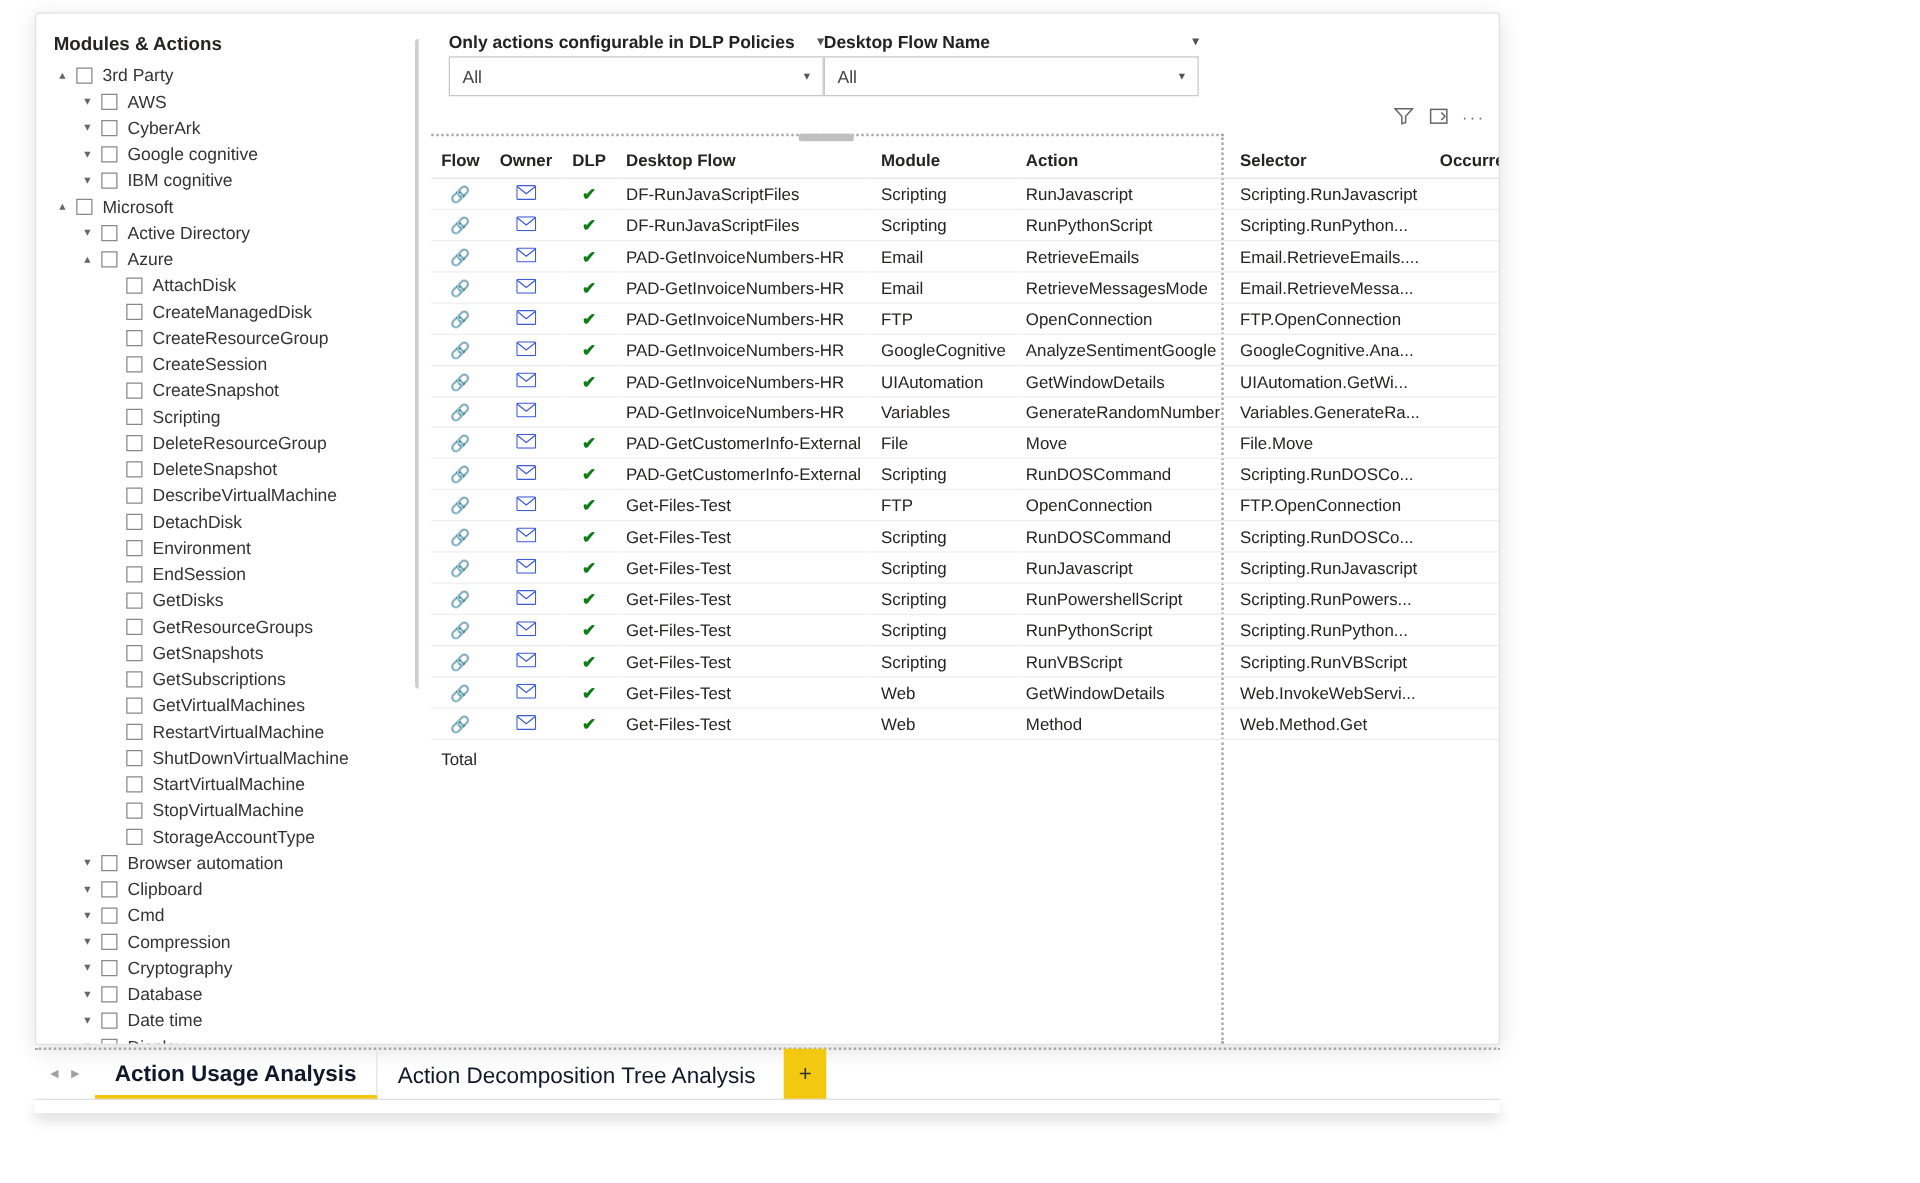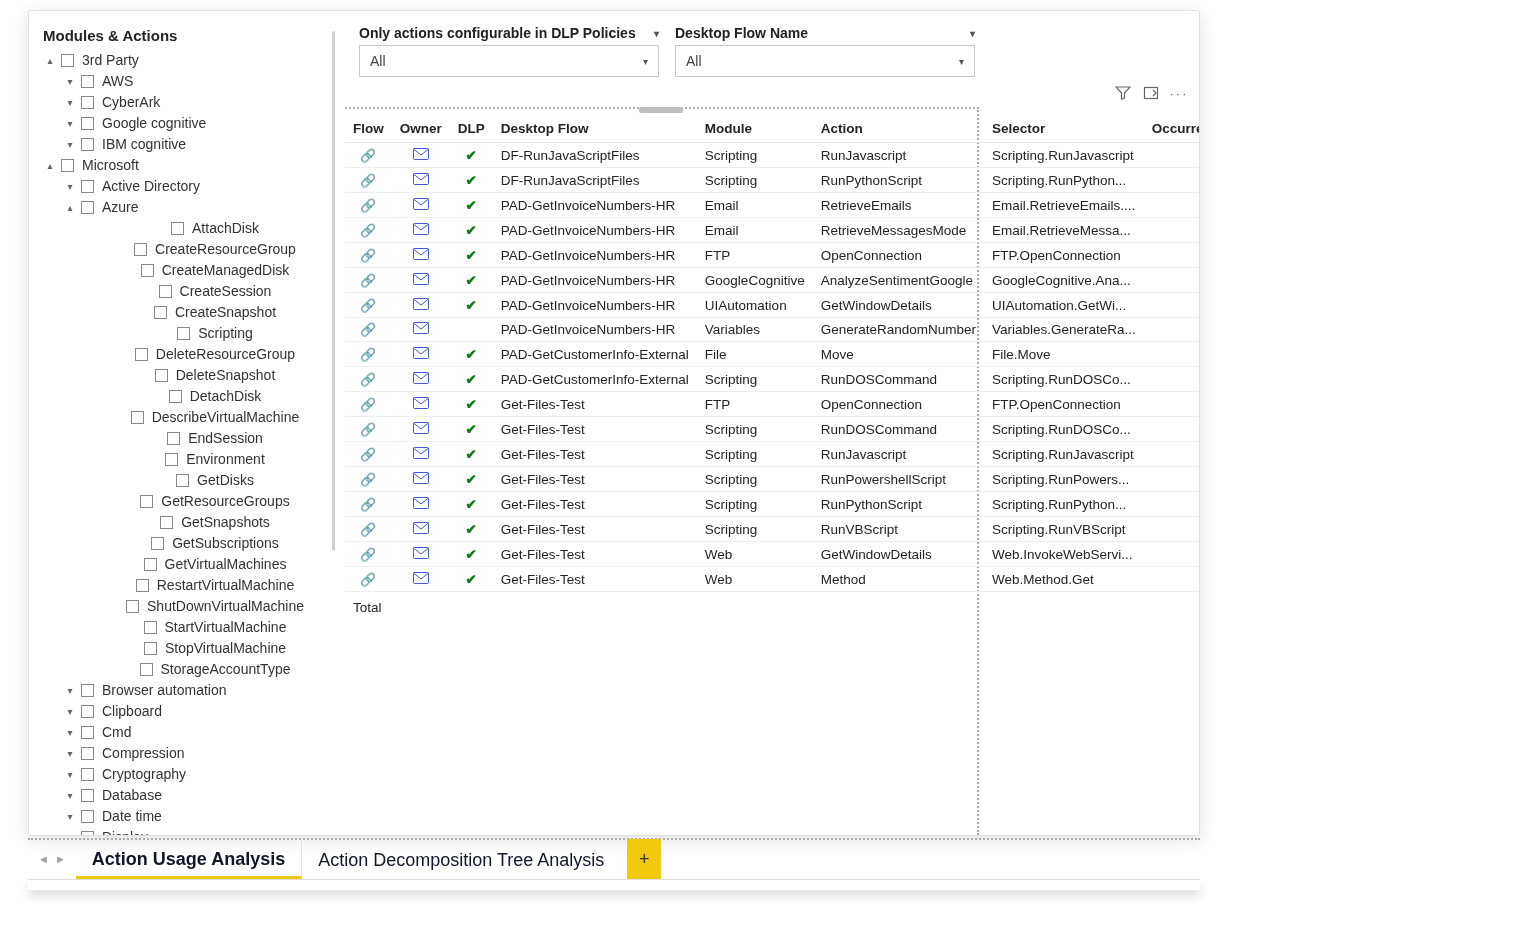--- a/index.html
+++ b/index.html
@@ -15,25 +15,25 @@
   .shadow-strip{position:absolute;left:28px;right:28px;bottom:56px;height:10px;box-shadow:0 6px 10px rgba(0,0,0,.14);}
   
   .sidebar{position:absolute;left:0;top:0;bottom:0;width:306px;padding:16px 6px 0 14px;box-sizing:border-box;overflow:hidden;}
   .sidebar h3{margin:0 0 6px 0;font-size:15px;font-weight:700;}
   .tree{font-size:14px;color:#333;}
   .tree-row{display:flex;align-items:center;height:21px;line-height:21px;}
   .caret{width:14px;text-align:center;color:#666;font-size:10px;user-select:none;}
   .caret.blank{visibility:hidden;}
   .cb{width:13px;height:13px;border:1px solid #888;margin:0 8px 0 4px;box-sizing:border-box;flex:0 0 auto;}
   .tree-label{white-space:nowrap;}
-  .ind1{padding-left:0;} .ind2{padding-left:20px;} .ind3{padding-left:40px;justify-content:center;}
+  .ind1{padding-left:0;} .ind2{padding-left:20px;} .ind3{padding-left:40px;}
   .vscroll{position:absolute;right:-4px;top:20px;width:7px;height:520px;background:#d0d0d0;border-radius:3px;}
   
   .main{position:absolute;left:312px;right:0;top:0;bottom:0;}
-  .filters{display:flex;gap:16px;padding:14px 18px 6px 18px;align-items:flex-end;}
+  .filters{display:flex;padding:14px 18px 6px 18px;align-items:flex-end;}
   .filter{width:300px;}
   .filter-label{font-size:14px;font-weight:700;display:flex;align-items:center;justify-content:space-between;color:#222;margin-bottom:4px;}
   .chev{font-size:10px;color:#555;}
   .filter-box{border:1px solid #c8c8c8;height:30px;display:flex;align-items:center;justify-content:space-between;padding:0 10px;color:#444;font-size:14px;}
   .toolbar{position:absolute;right:12px;top:74px;display:flex;gap:12px;color:#666;}
   .icon{width:16px;height:16px;display:inline-flex;align-items:center;justify-content:center;}
   .tbl-wrap{position:absolute;left:4px;right:220px;top:96px;bottom:0;border-top:2px dotted #aaa;border-right:2px dotted #aaa;padding-top:6px;}
   table{border-collapse:collapse;width:100%;font-size:13.5px;}
   th{font-weight:700;text-align:left;padding:6px 8px;border-bottom:1px solid #e5e5e5;white-space:nowrap;}
   th.num{width:86px;text-align:right;}
@@ -97,30 +97,30 @@
             <span class="tree-label">Azure</span>
           </div>
           <div class="tree-row ind3">
             <span class="caret blank">▾</span>
             <span class="cb"></span>
             <span class="tree-label">AttachDisk</span>
           </div>
           <div class="tree-row ind3">
             <span class="caret blank">▾</span>
             <span class="cb"></span>
+            <span class="tree-label">CreateManagedDisk</span>
+          </div>
+          <div class="tree-row ind3">
+            <span class="caret blank">▾</span>
+            <span class="cb"></span>
             <span class="tree-label">CreateResourceGroup</span>
           </div>
           <div class="tree-row ind3">
             <span class="caret blank">▾</span>
             <span class="cb"></span>
-            <span class="tree-label">CreateManagedDisk</span>
-          </div>
-          <div class="tree-row ind3">
-            <span class="caret blank">▾</span>
-            <span class="cb"></span>
             <span class="tree-label">CreateSession</span>
           </div>
           <div class="tree-row ind3">
             <span class="caret blank">▾</span>
             <span class="cb"></span>
             <span class="tree-label">CreateSnapshot</span>
           </div>
           <div class="tree-row ind3">
             <span class="caret blank">▾</span>
             <span class="cb"></span>
@@ -132,36 +132,36 @@
             <span class="tree-label">DeleteResourceGroup</span>
           </div>
           <div class="tree-row ind3">
             <span class="caret blank">▾</span>
             <span class="cb"></span>
             <span class="tree-label">DeleteSnapshot</span>
           </div>
           <div class="tree-row ind3">
             <span class="caret blank">▾</span>
             <span class="cb"></span>
+            <span class="tree-label">DescribeVirtualMachine</span>
+          </div>
+          <div class="tree-row ind3">
+            <span class="caret blank">▾</span>
+            <span class="cb"></span>
             <span class="tree-label">DetachDisk</span>
           </div>
           <div class="tree-row ind3">
             <span class="caret blank">▾</span>
             <span class="cb"></span>
-            <span class="tree-label">DescribeVirtualMachine</span>
+            <span class="tree-label">Environment</span>
           </div>
           <div class="tree-row ind3">
             <span class="caret blank">▾</span>
             <span class="cb"></span>
             <span class="tree-label">EndSession</span>
-          </div>
-          <div class="tree-row ind3">
-            <span class="caret blank">▾</span>
-            <span class="cb"></span>
-            <span class="tree-label">Environment</span>
           </div>
           <div class="tree-row ind3">
             <span class="caret blank">▾</span>
             <span class="cb"></span>
             <span class="tree-label">GetDisks</span>
           </div>
           <div class="tree-row ind3">
             <span class="caret blank">▾</span>
             <span class="cb"></span>
             <span class="tree-label">GetResourceGroups</span>

